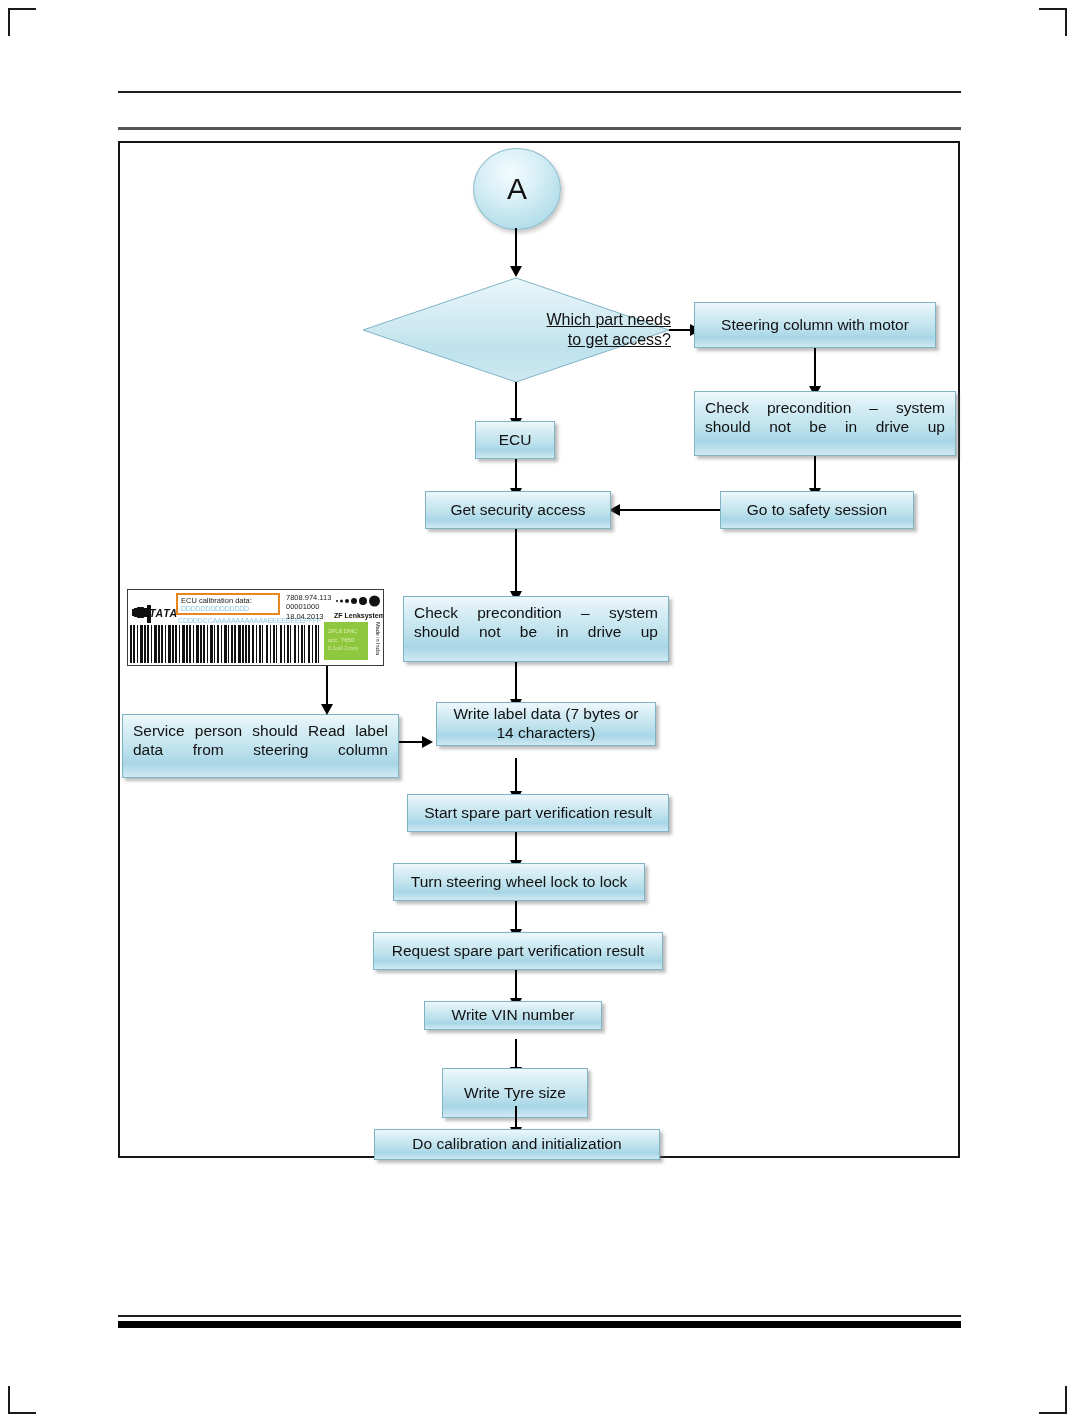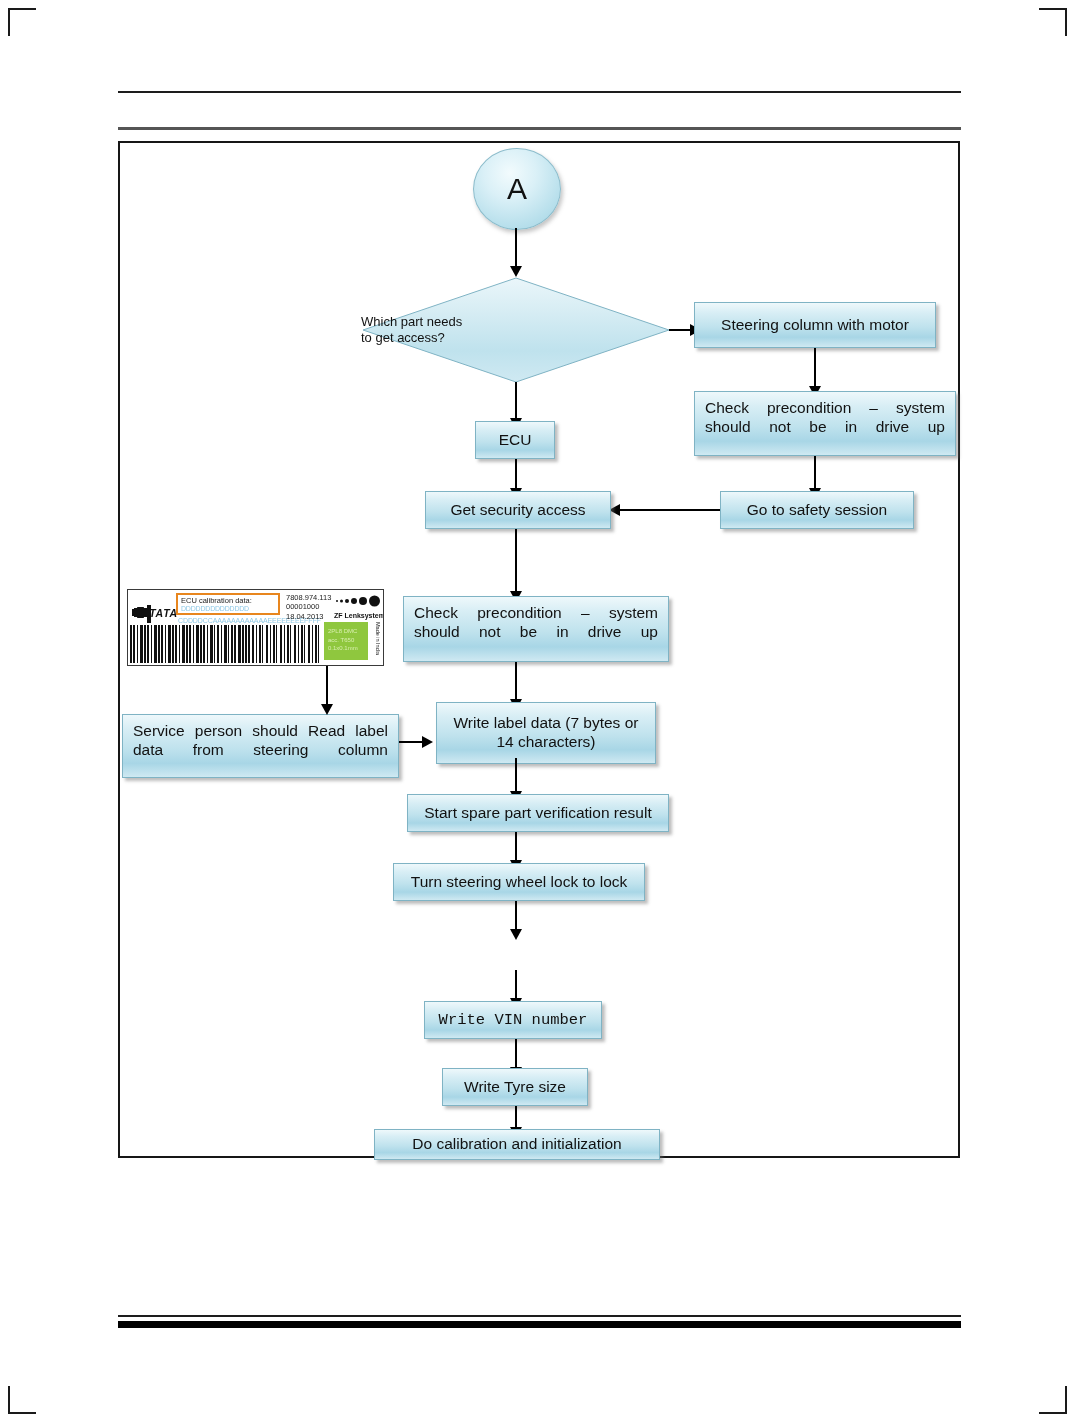--- a/index.html
+++ b/index.html
@@ -92,26 +92,27 @@
 
   .diamond-wrap {
     position: absolute;
   }
   .diamond-wrap svg { display: block; }
   .diamond-label {
     position: absolute;
     inset: 0;
     display: flex;
     flex-direction: column;
-    align-items: flex-start;
+    align-items: flex-end;
     justify-content: center;
-    font-size: 13px;
+    font-size: 16px;
     line-height: 1.25;
     color: #111111;
     pointer-events: none;
+    text-decoration: underline;
   }
   .diamond-label span { display: block; text-align: left; }
 
   
   .vline { position: absolute; width: 2px; background: #000000; }
   .hline { position: absolute; height: 2px; background: #000000; }
   .arrow-down {
     position: absolute;
     width: 0; height: 0;
     border-left: 6px solid transparent;
@@ -341,21 +342,21 @@
     </div>
     <div class="vline" style="left:395px; top:386px; height:66px;"></div>
     <div class="arrow-down" style="left:390px; top:448px;"></div>
 
     <div class="node justify" style="left:283px; top:453px; width:266px; height:66px; font-size:15.5px;">
       <span>Check  precondition  –  system should not be in drive up</span>
     </div>
     <div class="vline" style="left:395px; top:519px; height:41px;"></div>
     <div class="arrow-down" style="left:390px; top:556px;"></div>
 
-    <div class="node" style="left:316px; top:559px; width:220px; height:62px; font-size:15.5px;">
+    <div class="node" style="left:316px; top:559px; width:220px; height:44px; font-size:15.5px;">
       <span>Write label data (7 bytes or 14 characters)</span>
     </div>
     <div class="vline" style="left:395px; top:615px; height:37px;"></div>
     <div class="arrow-down" style="left:390px; top:648px;"></div>
 
     <div class="node justify" style="left:2px; top:571px; width:277px; height:64px; font-size:15.5px;">
       <span>Service person should Read label data from steering column</span>
     </div>
 
     <div class="hline" style="left:279px; top:598px; width:26px;"></div>
@@ -369,30 +370,33 @@
     </div>
     <div class="vline" style="left:395px; top:689px; height:32px;"></div>
     <div class="arrow-down" style="left:390px; top:717px;"></div>
 
     <div class="node" style="left:273px; top:720px; width:252px; height:38px;">
       <span>Turn steering wheel lock to lock</span>
     </div>
     <div class="vline" style="left:395px; top:758px; height:32px;"></div>
     <div class="arrow-down" style="left:390px; top:786px;"></div>
 
+    <div class="node" style="left:253px; top:789px; width:290px; height:38px;">
+      <span>Request spare part verification result</span>
+    </div>
     <div class="vline" style="left:395px; top:827px; height:32px;"></div>
     <div class="arrow-down" style="left:390px; top:855px;"></div>
 
-    <div class="node" style="left:304px; top:858px; width:178px; height:38px;font-family:Liberation Mono, monospace;">
+    <div class="node" style="left:304px; top:858px; width:178px; height:29px;">
       <span>Write VIN number</span>
     </div>
     <div class="vline" style="left:395px; top:896px; height:32px;"></div>
     <div class="arrow-down" style="left:390px; top:924px;"></div>
 
-    <div class="node" style="left:322px; top:925px; width:146px; height:38px;">
+    <div class="node" style="left:322px; top:925px; width:146px; height:50px;">
       <span>Write Tyre size</span>
     </div>
     <div class="vline" style="left:395px; top:963px; height:25px;"></div>
     <div class="arrow-down" style="left:390px; top:984px;"></div>
 
     <div class="node" style="left:254px; top:986px; width:286px; height:31px;">
       <span>Do calibration and initialization</span>
     </div>
 
   </div>

